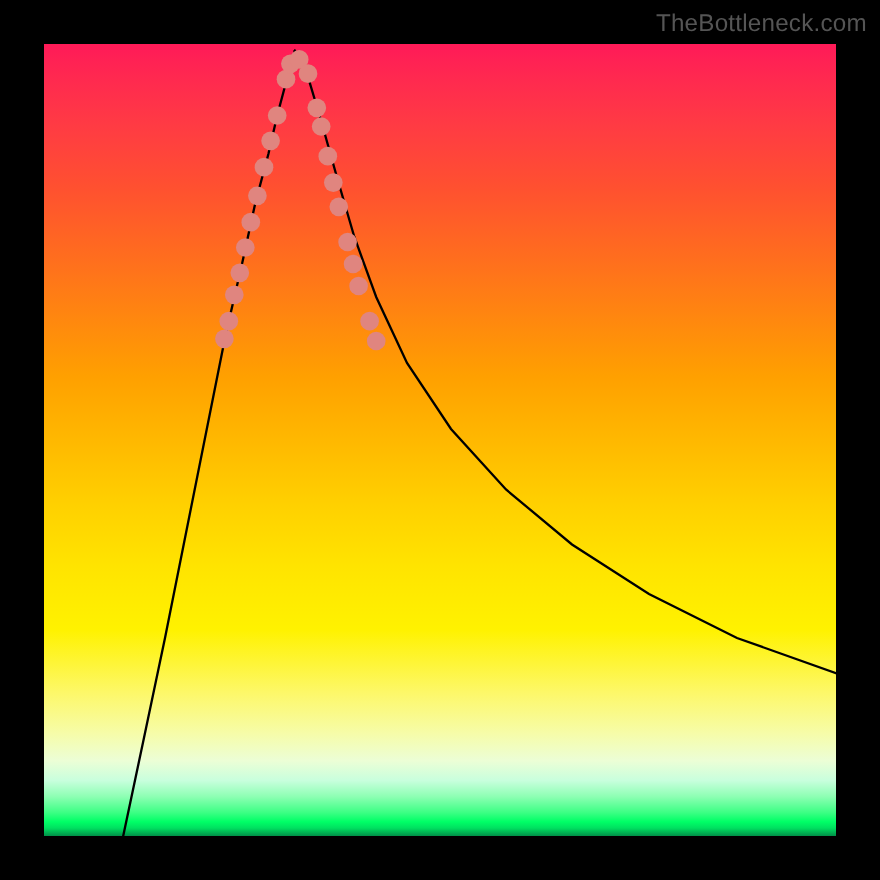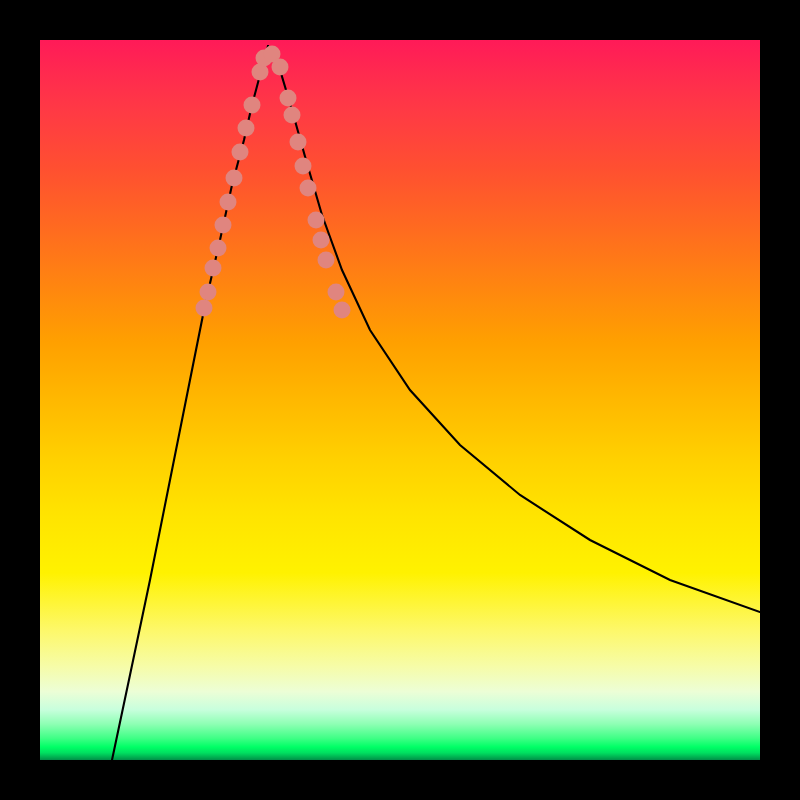--- a/index.html
+++ b/index.html
@@ -62,20 +62,21 @@
     position: absolute;
     left: 0;
     top: 0;
   }
 </style>
 </head>
 <body>
 
 <div class="frame">
 
+  <div class="watermark">TheBottleneck.com</div>
 
   <div class="plot-area">
 
     <svg id="chart-svg" width="720" height="720" viewBox="0 0 720 720">
       <path id="curve-left" fill="none" stroke="#000000" stroke-width="2.1" stroke-linecap="round" d="M72.0 720.0 L90.0 635.0 L110.0 540.0 L130.0 440.0 L150.0 340.0 L165.0 265.0 L180.0 200.0 L192.0 145.0 L204.0 100.0 L212.0 65.0 L220.0 35.0 L228.0 6.0"></path>
       <path id="curve-right" fill="none" stroke="#000000" stroke-width="2.1" stroke-linecap="round" d="M228.0 6.0 L240.0 30.0 L252.0 70.0 L266.0 120.0 L282.0 175.0 L302.0 230.0 L330.0 290.0 L370.0 350.0 L420.0 405.0 L480.0 455.0 L550.0 500.0 L630.0 540.0 L720.0 572.0"></path>
       <g id="markers">
           <circle cx="164" cy="268" r="8.5" fill="#e0857f" stroke="#d2776f" stroke-width="0"></circle>
           <circle cx="168" cy="252" r="8.5" fill="#e0857f" stroke="#d2776f" stroke-width="0"></circle>
           <circle cx="173" cy="228" r="8.5" fill="#e0857f" stroke="#d2776f" stroke-width="0"></circle>

